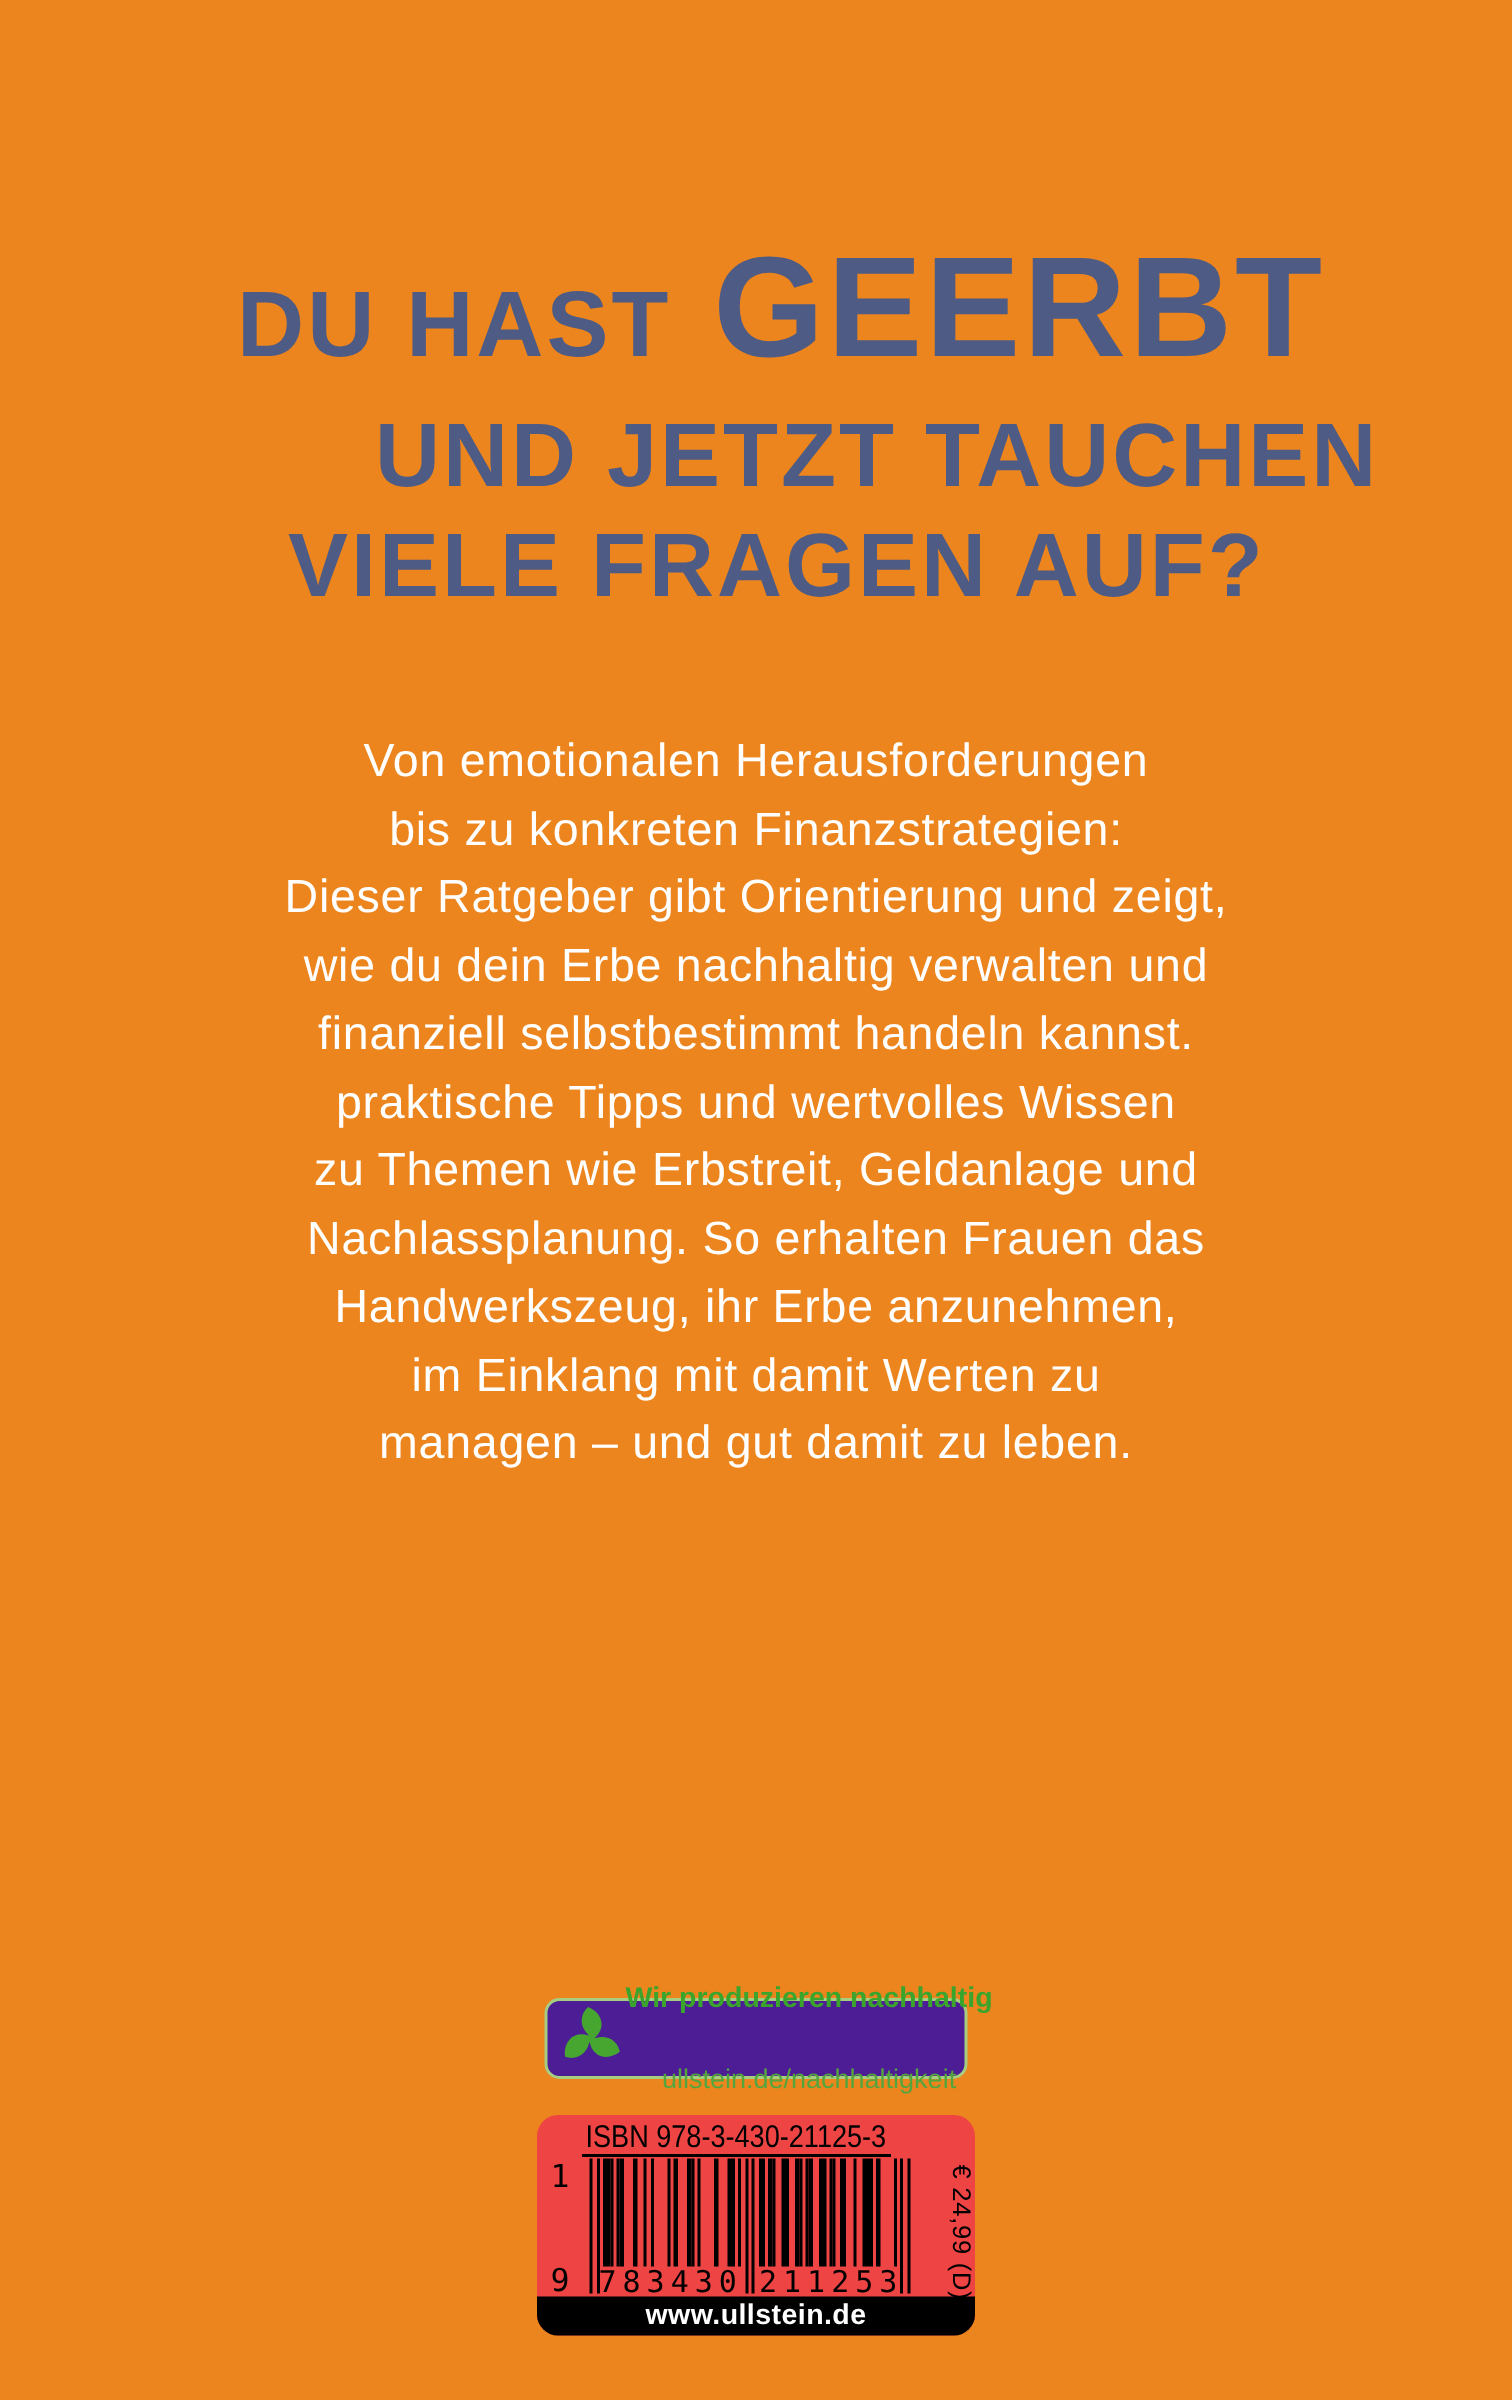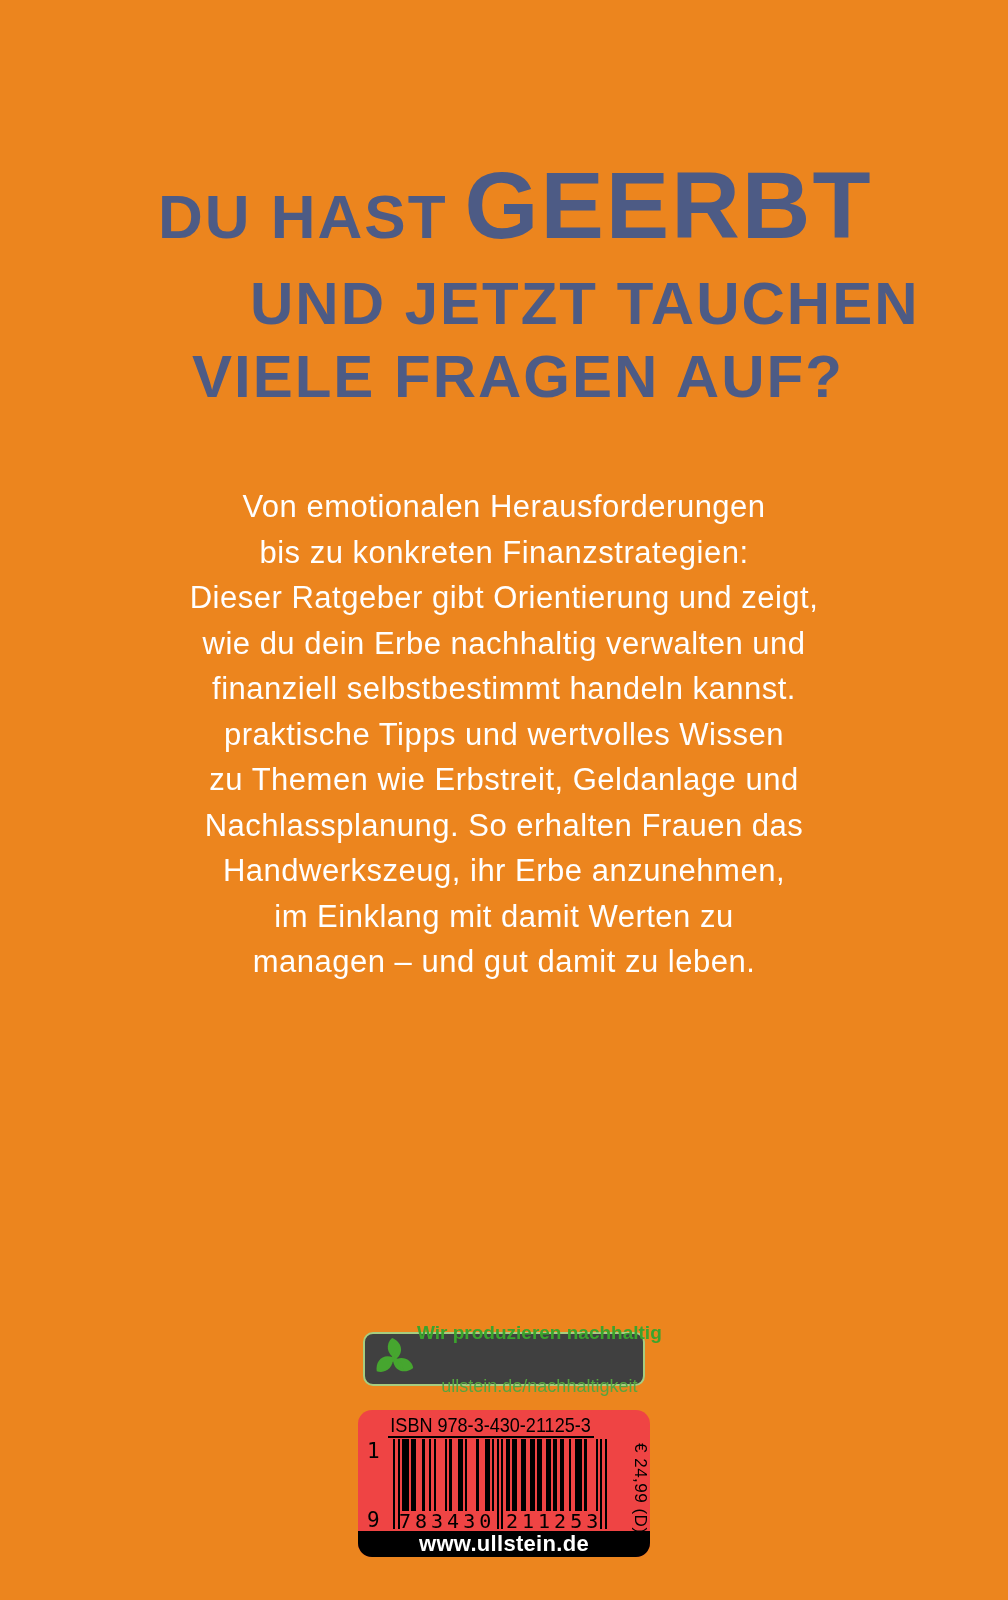--- a/index.html
+++ b/index.html
@@ -5,37 +5,37 @@
   html,body{margin:0;padding:0;}
   .cover{
     position:relative;
     width:1008px;height:1600px;
     background:#EC851E;
     overflow:hidden;
     font-family:"Liberation Sans",sans-serif;
   }
   
   .hl-line{position:absolute;line-height:1;font-weight:bold;color:#4D5B85;white-space:nowrap;}
-  .hl-1{top:158px;left:158px;display:flex;align-items:baseline;gap:17px;}
+  .hl-1{top:158px;left:158px;display:flex;align-items:baseline;gap:28px;}
   .hl-prefix{font-size:62px;letter-spacing:2px;}
   .hl-emph{font-size:95px;letter-spacing:2px;}
   .hl-2{top:274px;left:250px;font-size:60px;letter-spacing:2px;}
   .hl-3{top:347px;left:192px;font-size:60px;letter-spacing:2px;}
   
   .blurb{
     position:absolute;top:484px;left:0;right:0;
     text-align:center;color:#FFFFFF;
     font-size:31px;line-height:45.5px;letter-spacing:0.5px;
   }
   .blurb-line{white-space:nowrap;}
   
   .badge{
     position:absolute;top:1332px;left:50%;transform:translateX(-50%);
     width:282px;height:54px;box-sizing:border-box;
-    background:#404040;border:2px solid #A6CD80;border-radius:10px;
+    background:#4c1d95;border:2px solid #A6CD80;border-radius:10px;
     display:flex;align-items:center;padding:2px 8px 2px 6px;
   }
   .badge-icon{flex:none;width:46px;height:46px;}
   .badge-text{flex:1;text-align:center;line-height:1.12;}
   .badge-title{font-size:19px;font-weight:bold;color:#3BA42D;white-space:nowrap;}
   .badge-url{font-size:18px;color:#55A53F;white-space:nowrap;margin-top:32px;}
   
   .isbn-panel{
     position:absolute;top:1410px;left:50%;transform:translateX(-50%);
     width:292px;height:147px;box-sizing:border-box;
@@ -65,21 +65,21 @@
     font-family:"DejaVu Sans Mono",monospace;font-size:20px;line-height:20px;
   }
   .dg-left{margin-left:6px;width:96px;text-align:center;letter-spacing:4px;}
   .dg-right{margin-right:5px;width:96px;text-align:left;letter-spacing:4px;}
   .price-col{
     width:38px;box-sizing:border-box;padding-top:4px;
     writing-mode:vertical-rl;font-size:17px;letter-spacing:0.5px;white-space:nowrap;
   }
   .panel-footer{
     margin-top:auto;height:29px;background:#000;color:#FFF;
-    font-weight:bold;font-size:22px;letter-spacing:0.3px;
+    font-weight:bold;font-size:19px;letter-spacing:0.3px;
     display:flex;align-items:center;justify-content:center;
     border-radius:0 0 14px 14px;
   }
 </style>
 </head>
 <body>
 
 <div class="cover">
 
   <div>

